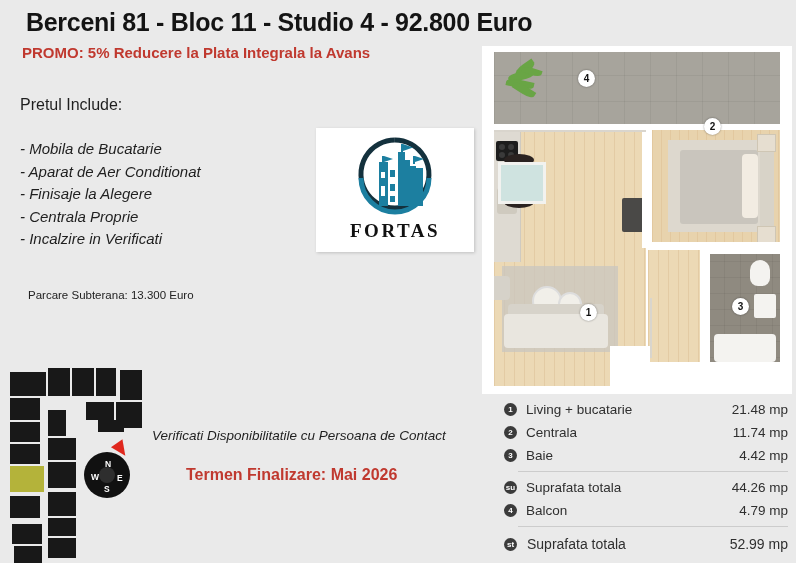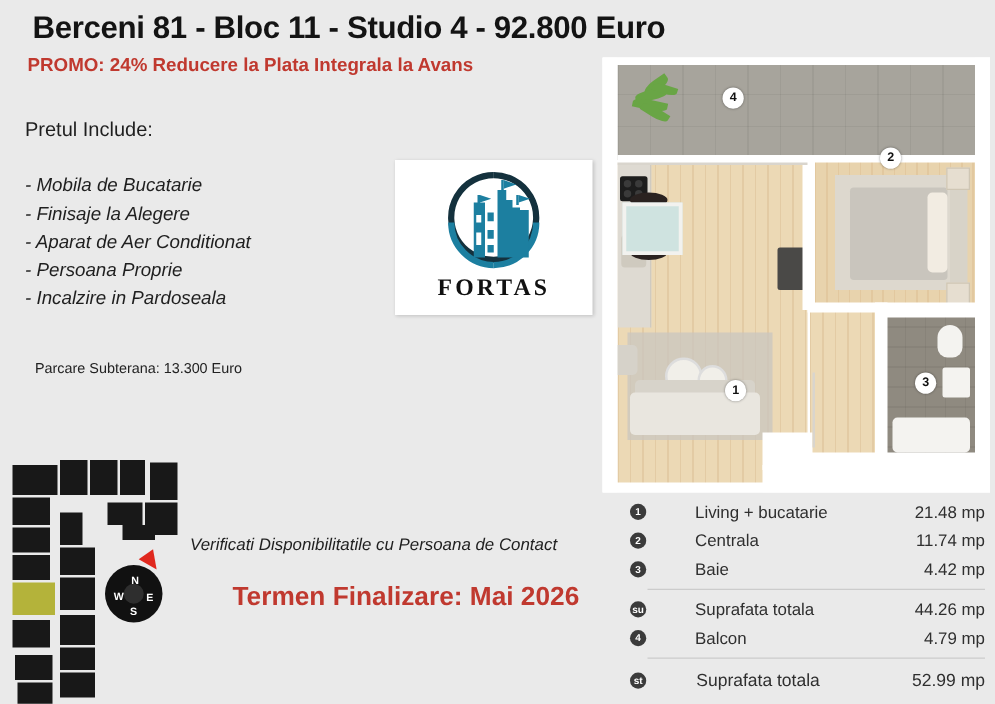--- a/index.html
+++ b/index.html
@@ -88,21 +88,21 @@
     transform:rotate(145deg);
   }
 
   
   .verify{
     position:absolute;left:152px;top:428px;
     font-size:13.5px;font-style:italic;color:#1f1f1f;white-space:nowrap;
   }
   .deadline{
     position:absolute;left:186px;top:466px;
-    font-size:21px;font-weight:bold;color:#c0392f;white-space:nowrap;
+    font-size:16px;font-weight:bold;color:#c0392f;white-space:nowrap;
   }
 
   
   .plan-frame{
     position:absolute;left:482px;top:46px;width:310px;height:348px;
     background:#ffffff;
   }
   .plan{position:absolute;inset:0;overflow:hidden;background:#ffffff;}
 
   .room{position:absolute;}
@@ -208,41 +208,41 @@
   .lrow{
     display:flex;align-items:center;height:23px;
   }
   .lbadge{
     width:13px;height:13px;border-radius:50%;
     background:#3b3b3b;color:#fff;
     font-size:8px;font-weight:bold;
     display:flex;align-items:center;justify-content:center;
     flex:0 0 13px;margin-right:9px;
   }
-  .lname{flex:1;white-space:nowrap;margin-left:30px;}
+  .lname{flex:1;white-space:nowrap;}
   .lval{white-space:nowrap;text-align:right;}
   .lsep{height:1px;background:#cccccc;margin:4px 0 4px 14px;}
   .lrow.total{height:26px;font-size:14px;}
   .lrow.total .lbadge{margin-right:10px;}
 </style>
 </head>
 <body>
 
 <div class="page">
 
   <div class="title">Berceni 81 - Bloc 11 - Studio 4 - 92.800 Euro</div>
-  <div class="promo">PROMO: 24% Reducere la Plata Integrala la Avans</div>
+  <div class="promo">PROMO: 5% Reducere la Plata Integrala la Avans</div>
 
   <div class="includes-title">Pretul Include:</div>
   <div class="includes-list">
     <div>- Mobila de Bucatarie</div>
+    <div>- Aparat de Aer Conditionat</div>
     <div>- Finisaje la Alegere</div>
-    <div>- Aparat de Aer Conditionat</div>
-    <div>- Persoana Proprie</div>
-    <div>- Incalzire in Pardoseala</div>
+    <div>- Centrala Proprie</div>
+    <div>- Incalzire in Verificati</div>
   </div>
 
   <div class="parking">
     <div>Parcare Subterana: 13.300 Euro</div>
   </div>
 
   <div class="logo-box">
     <svg class="logo-mark" width="104" height="92" viewBox="0 0 104 92">
       <path d="M52 8 A34 34 0 1 1 51.9 8" fill="none" stroke="#14313d" stroke-width="5"></path>
       <path d="M18 46 A34 34 0 0 0 52 80" fill="none" stroke="#1c7fa0" stroke-width="5"></path>

